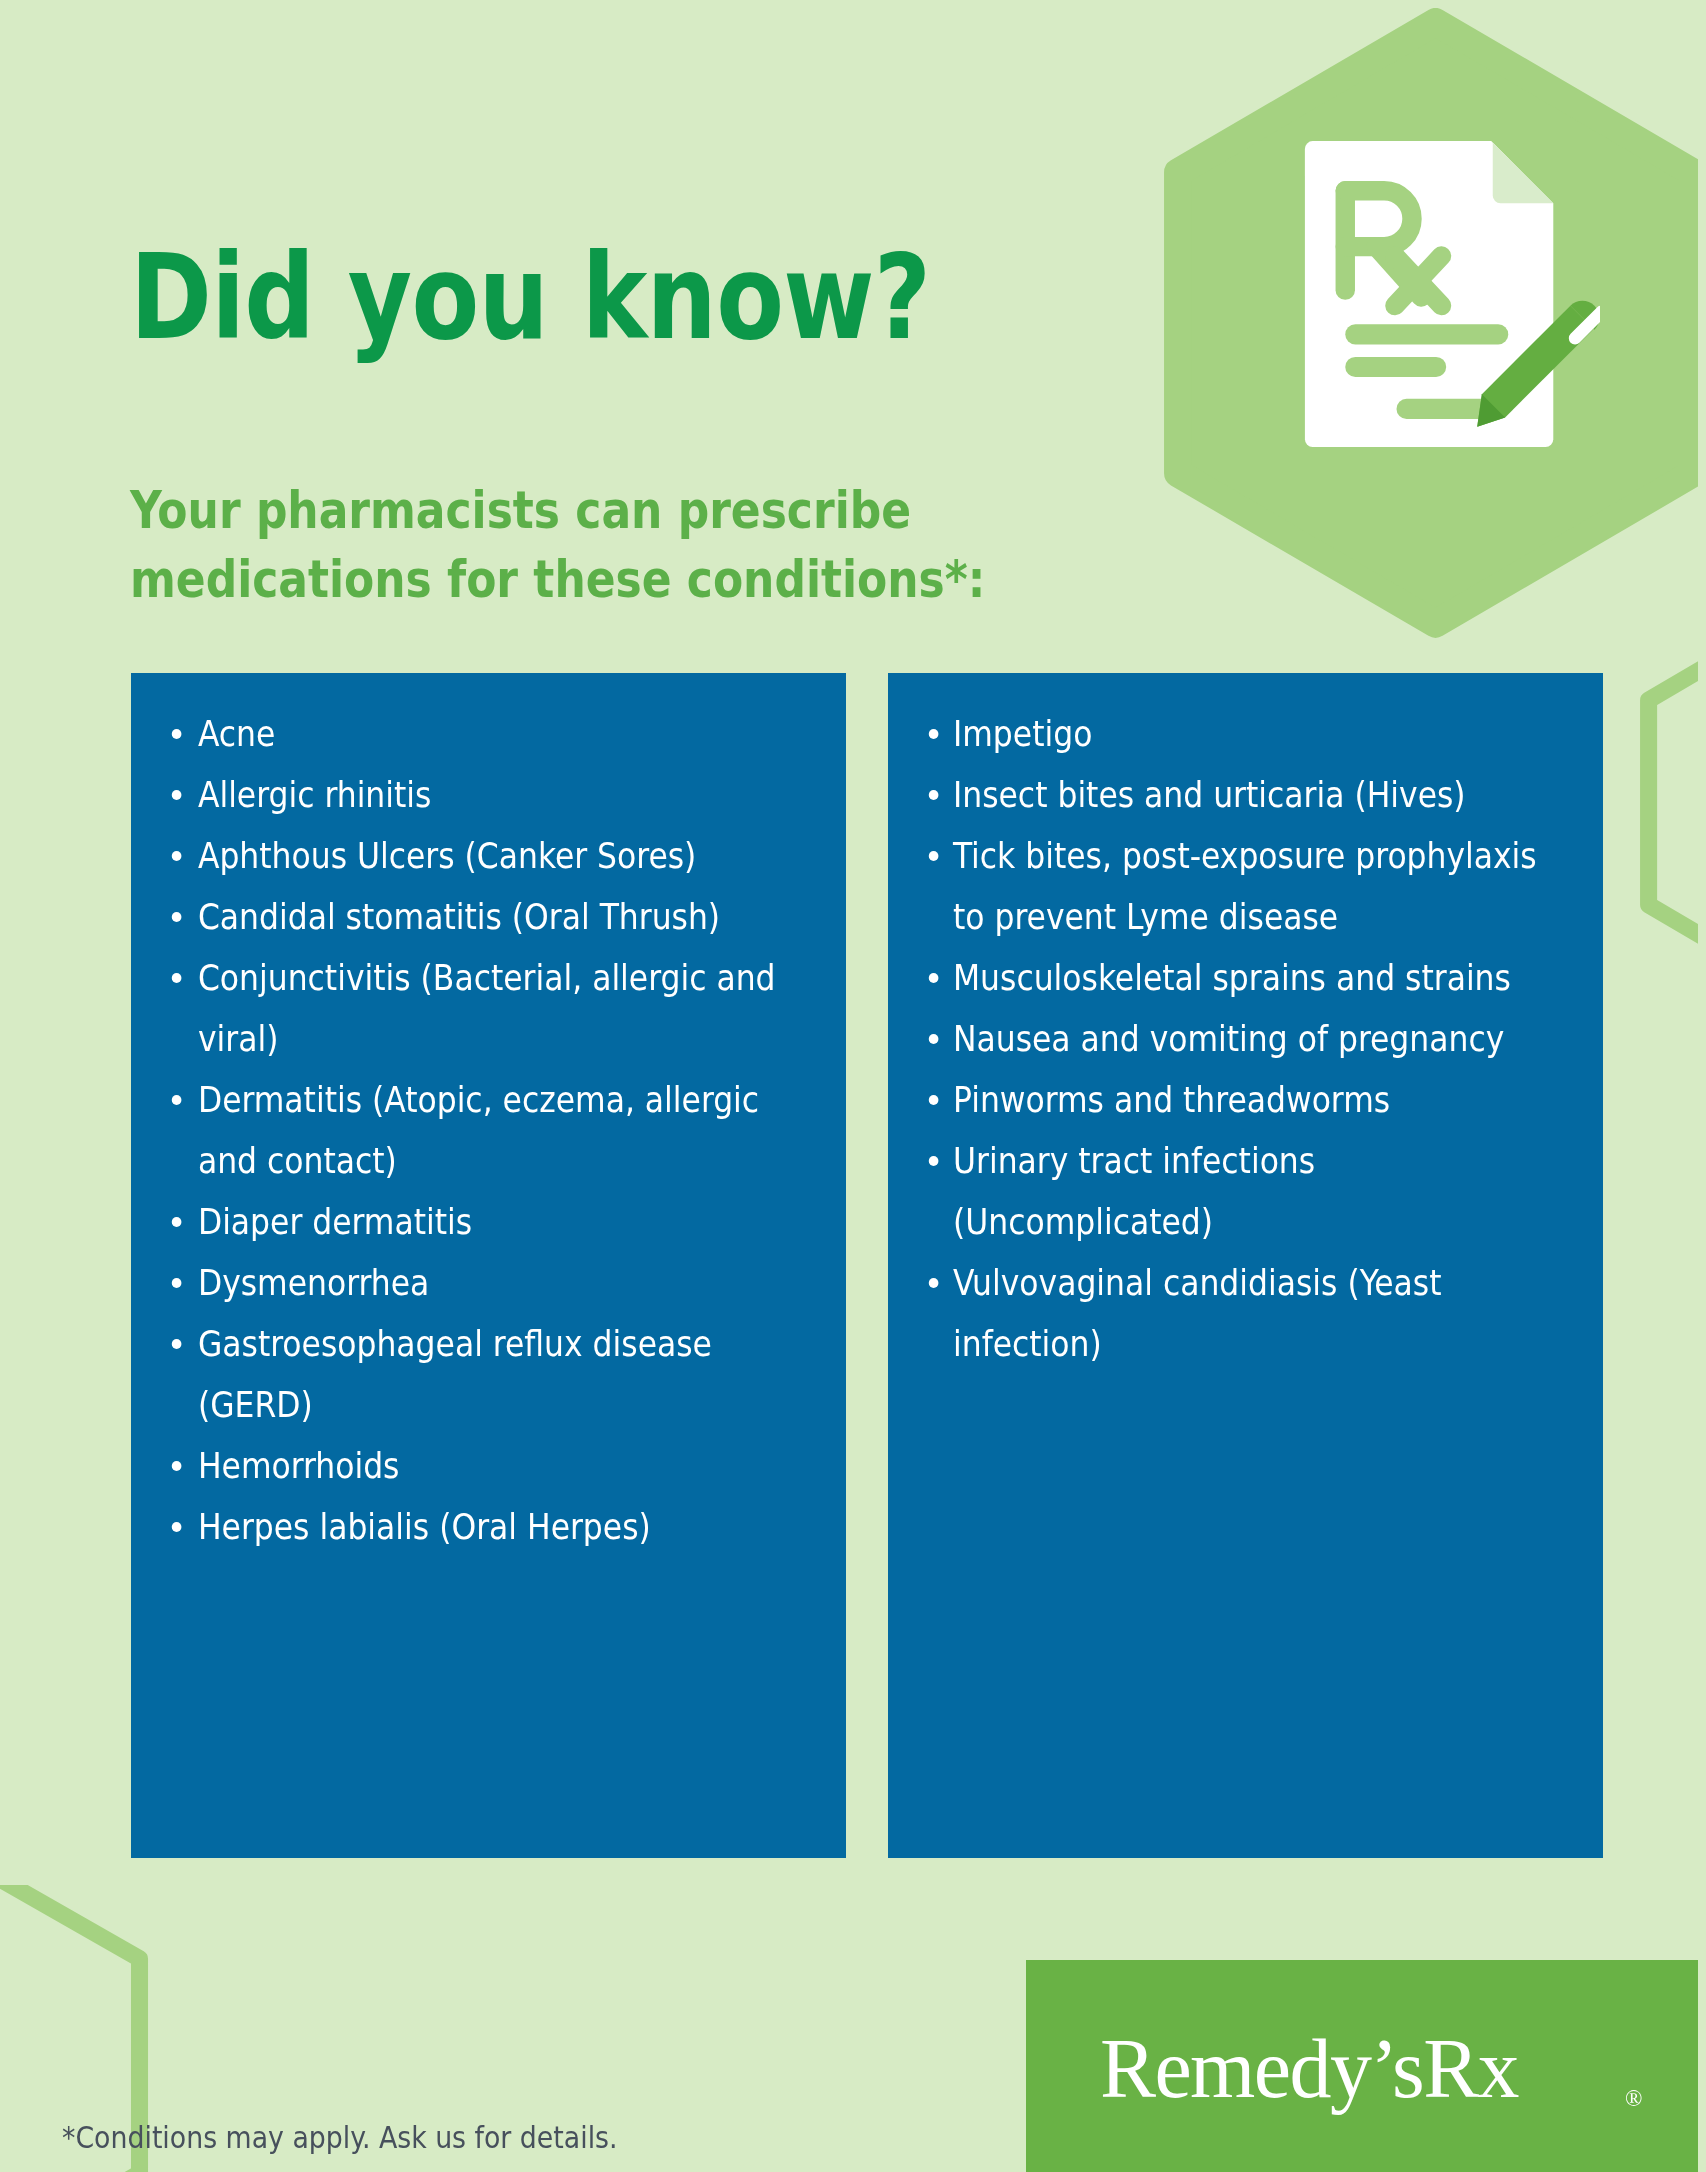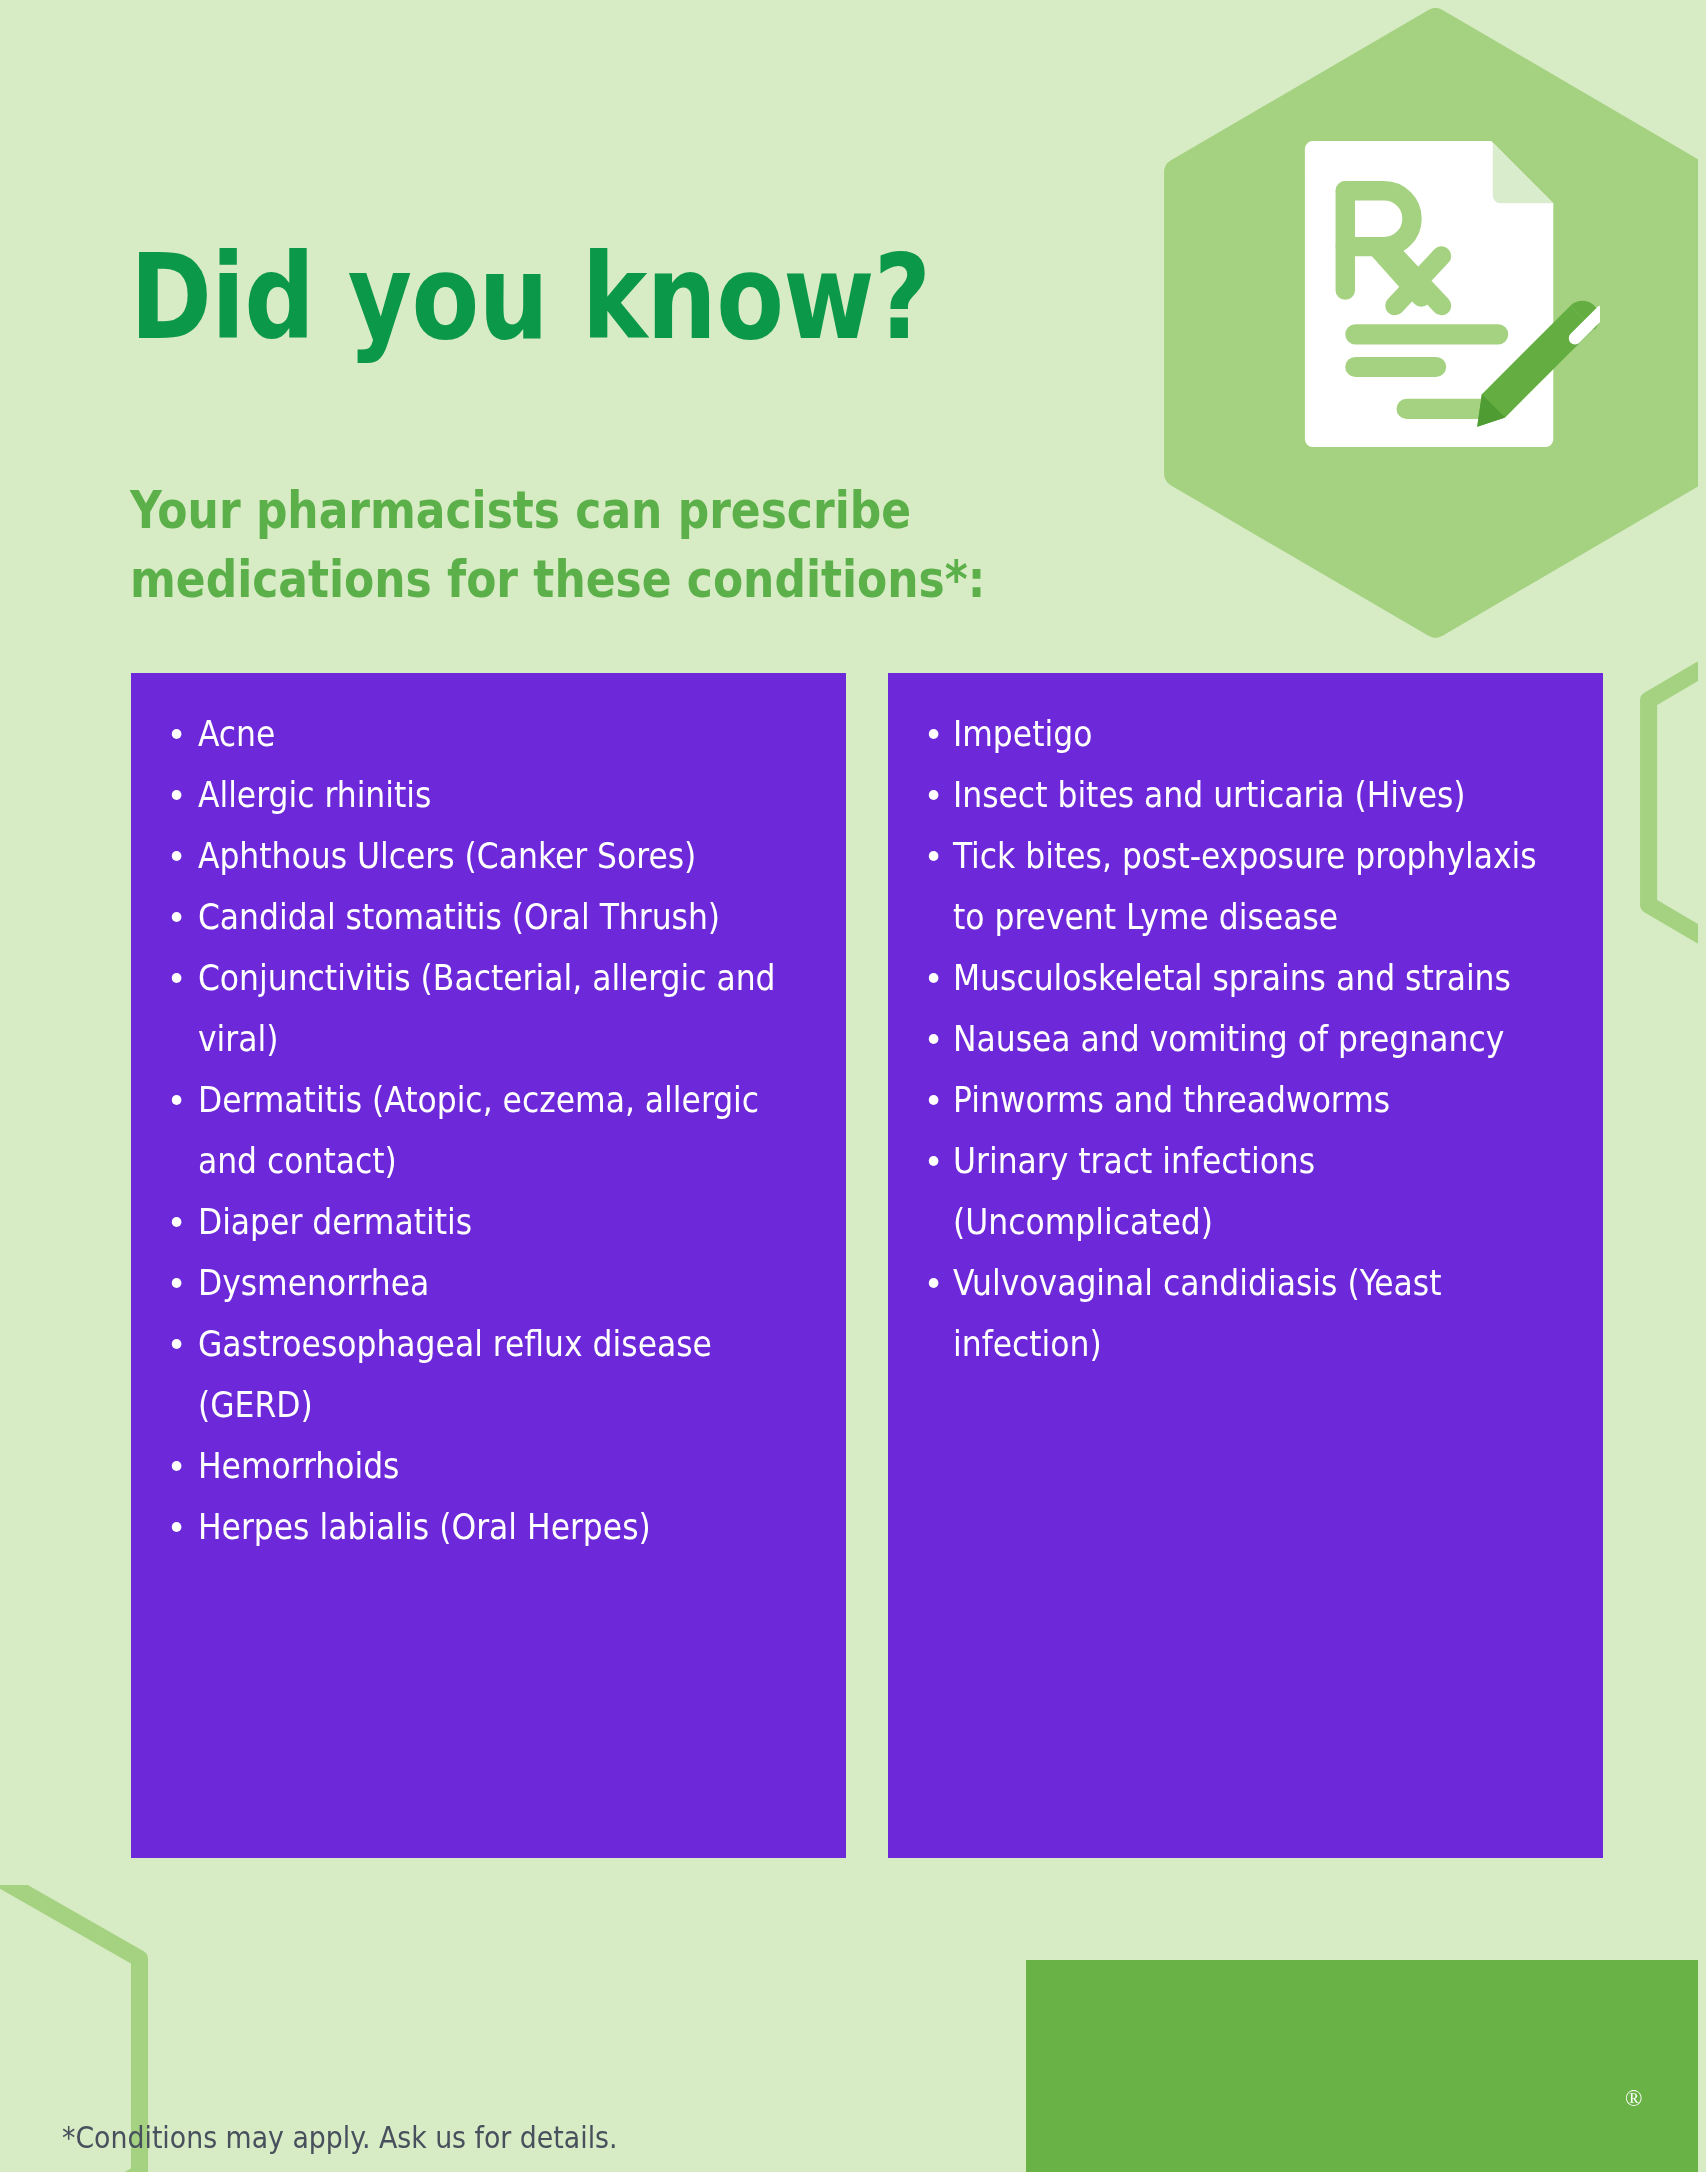--- a/index.html
+++ b/index.html
@@ -82,21 +82,21 @@
     line-height: 1.33;
     transform: scaleX(0.94);
     transform-origin: left top;
   }
 
   
   .cond-box {
     position: absolute;
     top: 673px;
     height: 1185px;
-    background: #6d28d9;
+    background: #0369a1;
     box-sizing: border-box;
     padding-top: 29.5px;
   }
   #cond-box-left  { left: 131px;  width: 715px; }
   #cond-box-right { left: 856px; width: 715px; margin-left: 32px; }
 
   .cond-list {
     list-style: none;
     margin: 0;
     padding: 0;
@@ -240,16 +240,17 @@
       <li class="cond-item">Nausea and vomiting of pregnancy</li>
       <li class="cond-item">Pinworms and threadworms</li>
       <li class="cond-item">Urinary tract infections (Uncomplicated)</li>
       <li class="cond-item">Vulvovaginal candidiasis (Yeast infection)</li>
     </ul>
   </div>
 
   <p id="footnote">*Conditions may apply. Ask us for details.</p>
 
   <div id="brand-band"></div>
+  <div id="brand-logo">Remedy’sRx</div>
   <div id="brand-reg">®</div>
 
 </div>
 
 
 </body></html>

